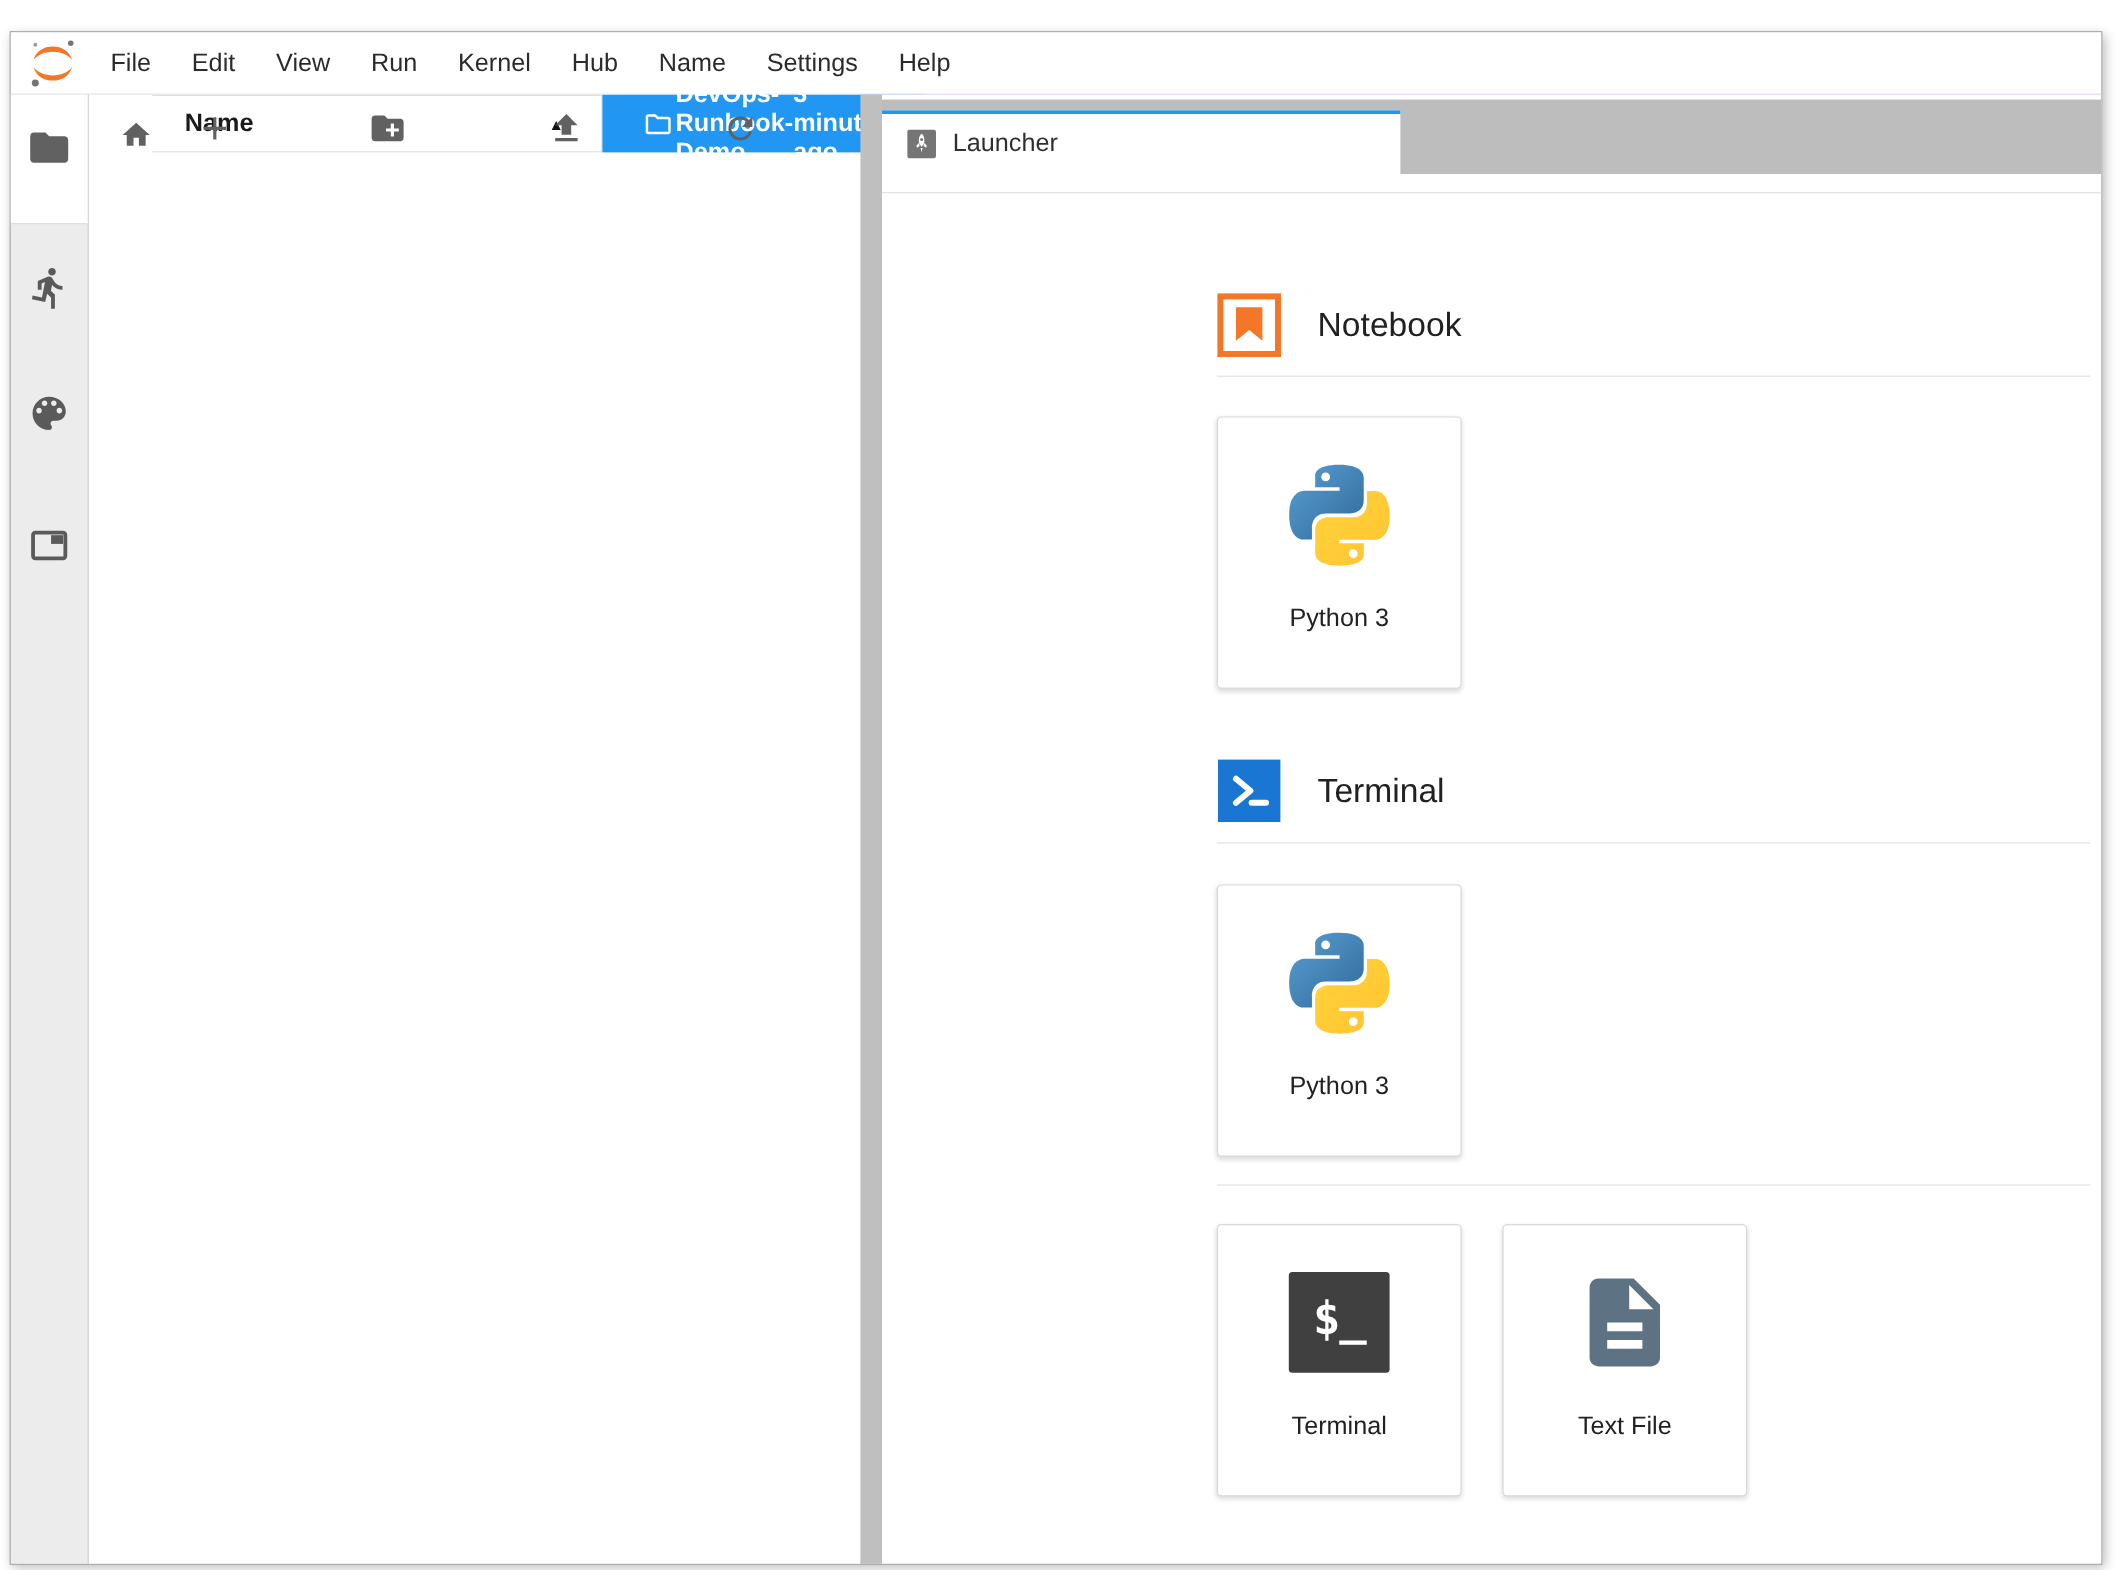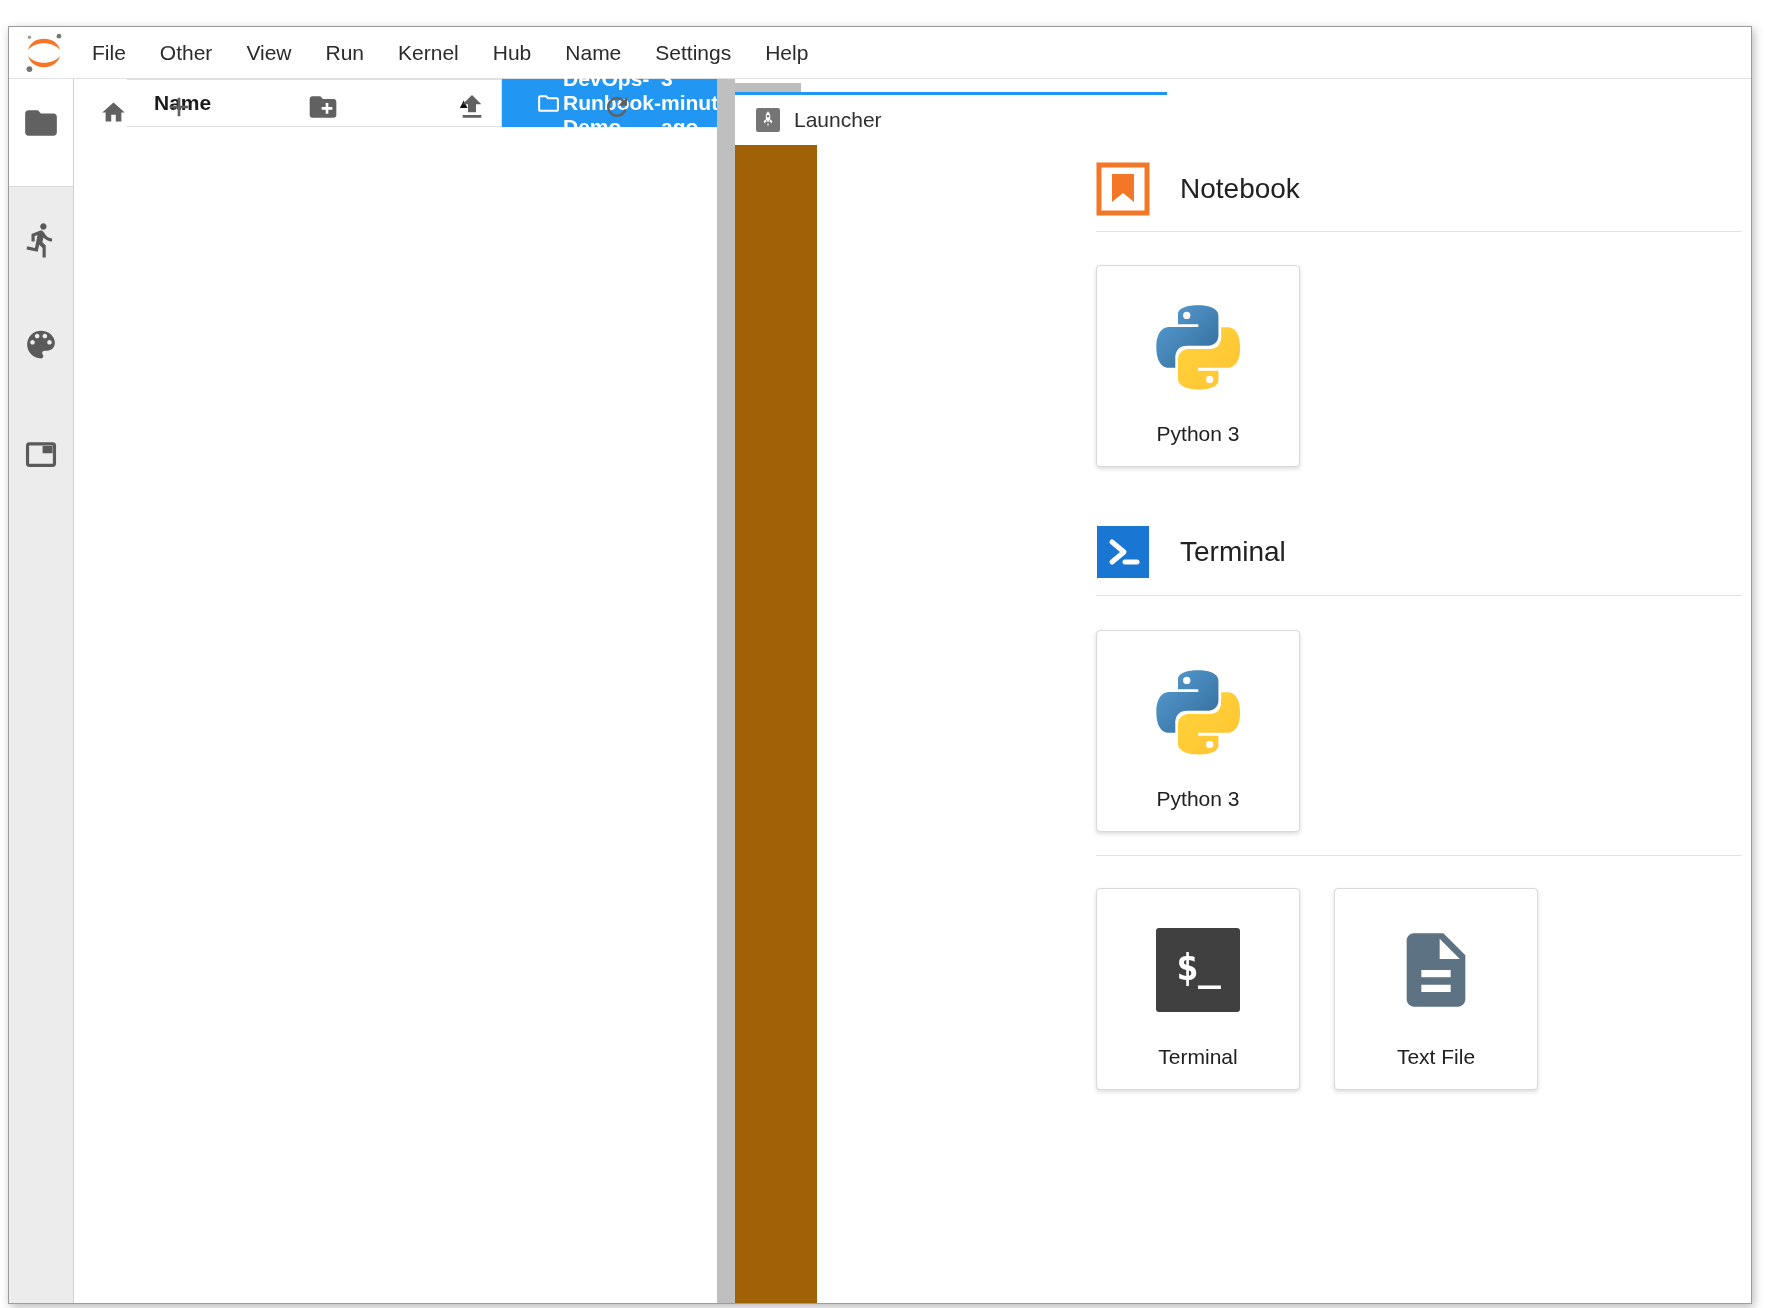--- a/index.html
+++ b/index.html
@@ -46,21 +46,21 @@
              padding-right:19px; font-size:21px; font-weight:bold; color:#1a1a1a; }
   .fb-row { height:48px; background:#2196f3; color:#fff; display:flex; align-items:center; cursor:pointer; }
   .fb-row .ficon { margin-left:34px; display:flex; }
   .fb-row .fname { margin-left:2px; font-size:21px; font-weight:bold; }
   .fb-row .fmod  { margin-left:auto; padding-right:27px; font-size:21px; font-weight:bold; }
 
   
   .divider { width:18px; flex:0 0 18px; background:#bfbfbf; }
 
   
-  .main { flex:1; display:flex; min-width:0; background:#a16207; }
+  .main { flex:1; display:flex; flex-direction:column; min-width:0; background:#f0abfc; }
   .tabrow { height:66px; flex:0 0 66px; position:relative; background:#fff; }
   .tabrow .graybg { position:absolute; left:0; right:0; top:4px; bottom:0; background:#bdbdbd; }
   .launchertab { position:absolute; left:0; top:13px; width:432px; height:53px; background:#fff;
                  border-top:3px solid #2196f3; display:flex; align-items:center;
                  padding-left:21px; cursor:pointer; }
   .launchertab .tlabel { margin-left:14px; font-size:21px; color:#2f2f2f; }
   .tab-gap { height:16px; flex:0 0 16px; border-bottom:1px solid #e4e4e4; background:#fff; }
 
   
   .launcher { flex:1; background:#fff; padding:0 9px 0 279px; overflow:hidden; }
@@ -70,21 +70,21 @@
   .sec-title { font-size:28px; color:#212121; }
   .sec-head.noicon { height:44px; }
   .rule { border-top:1px solid #e2e2e2; width:100%; }
   .m-nb   { margin-top:83px; }
   .r1 { margin-top:15px; } .c1 { margin-top:33px; }
   .m-con  { margin-top:58px; }
   .r2 { margin-top:16px; } .c2 { margin-top:34px; }
   .m-oth  { margin-top:63px; }
   .r3 { margin-top:23px; }
   .cardrow { margin-top:32px; display:flex; gap:34px; }
-  .card { width:204px; height:202px; background:#fff; border:1px solid #d9d9d9; border-radius:4px;
+  .card { width:204px; height:227px; background:#fff; border:1px solid #d9d9d9; border-radius:4px;
           box-shadow:0 2px 4px rgba(0,0,0,.14); display:flex; flex-direction:column;
           align-items:center; cursor:pointer; }
   .card .art { height:102px; margin-top:30px; display:flex; align-items:center; justify-content:center; }
   .card .clabel { margin-top:24px; font-size:21px; color:#212121; }
   .term-art { width:84px; height:84px; background:#404040; border-radius:3px; display:flex;
               align-items:center; justify-content:center; }
   .term-art span { color:#fff; font-family:"DejaVu Sans Mono", monospace;
                    font-weight:bold; font-size:38px; letter-spacing:-1px; padding-bottom:6px; }
   .consoleicon { width:52px; height:52px; background:#1976d2; display:flex;
                  align-items:center; justify-content:center; }
@@ -97,21 +97,21 @@
   <div class="menubar">
     <svg class="logo" viewBox="0 0 60 60">
       <path d="M9,26 C12,16.5 20,11.5 30,11.5 C40,11.5 48,16.5 51,26 C46,20.2 38.5,17.2 30,17.2 C21.5,17.2 14,20.2 9,26 Z" fill="#f37726"></path>
       <path d="M9,34 C12,43.5 20,48.5 30,48.5 C40,48.5 48,43.5 51,34 C46,39.8 38.5,42.8 30,42.8 C21.5,42.8 14,39.8 9,34 Z" fill="#f37726"></path>
       <circle cx="11" cy="9.5" r="2.2" fill="#9e9e9e"></circle>
       <circle cx="49.5" cy="8" r="3" fill="#757575"></circle>
       <circle cx="11" cy="51" r="3.8" fill="#757575"></circle>
     </svg>
     <div class="menuitems">
       <span class="menuitem">File</span>
-      <span class="menuitem">Other</span>
+      <span class="menuitem">Edit</span>
       <span class="menuitem">View</span>
       <span class="menuitem">Run</span>
       <span class="menuitem">Kernel</span>
       <span class="menuitem">Hub</span>
       <span class="menuitem">Name</span>
       <span class="menuitem">Settings</span>
       <span class="menuitem">Help</span>
     </div>
   </div>
 

